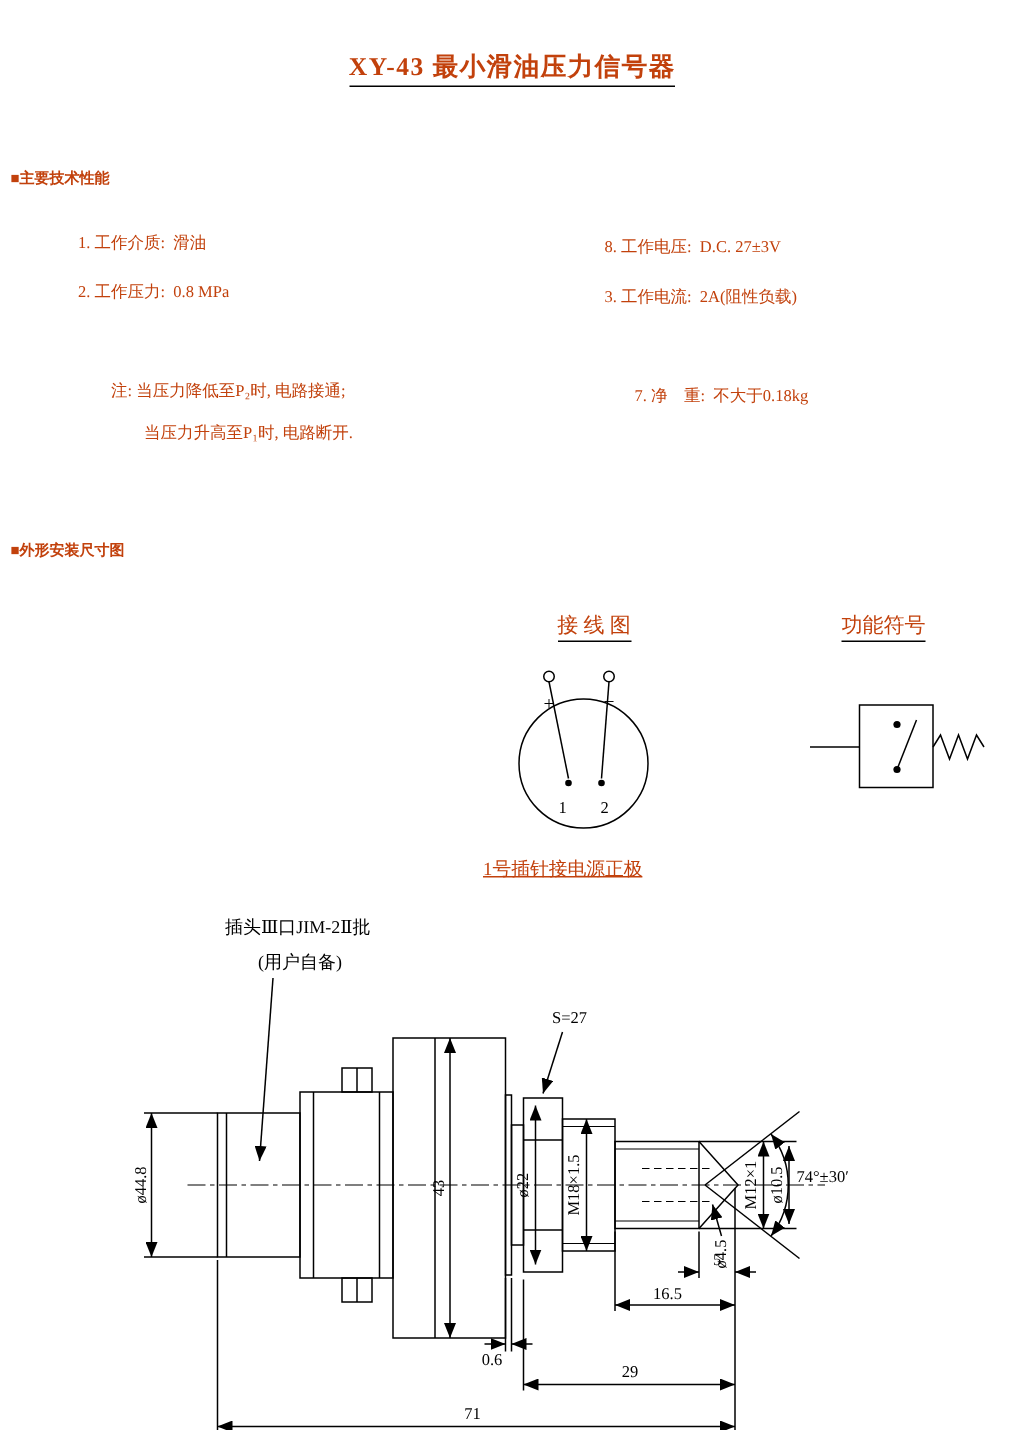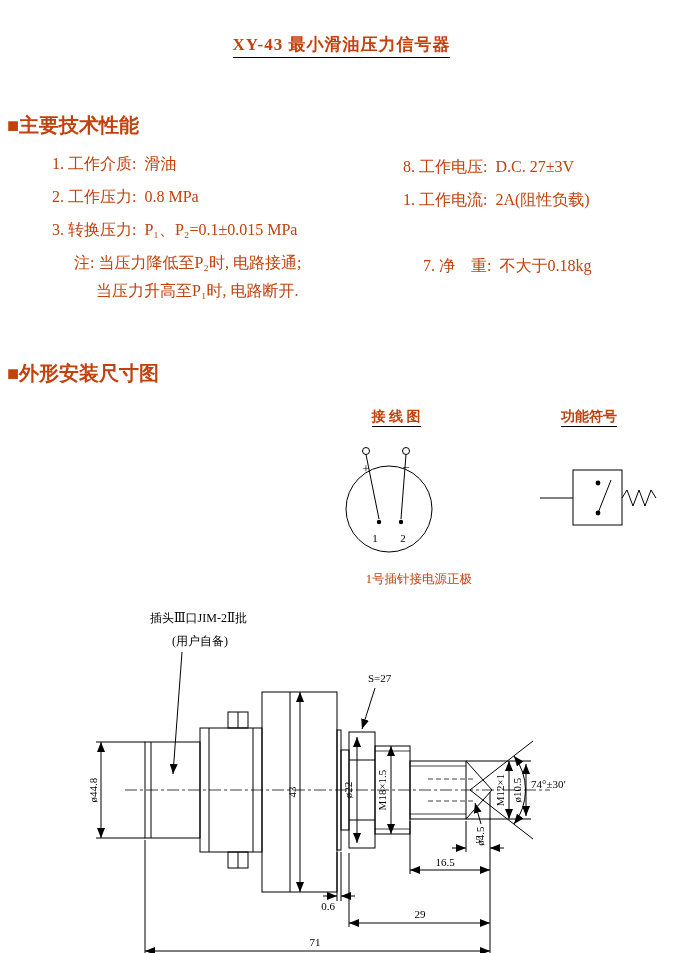--- a/index.html
+++ b/index.html
@@ -3,25 +3,25 @@
 <meta charset="utf-8">
 <style>
   html,body{margin:0;padding:0;background:#fff;}
   .page{
     position:relative;width:683px;height:953px;background:#fff;color:#c2410c;
     font-family:"Liberation Serif","DejaVu Serif",serif;overflow:hidden;margin-top:20px;
   }
   .abs{position:absolute;}
   .title{top:13px;left:0;width:100%;text-align:center;font-size:17px;font-weight:bold;letter-spacing:1px;}
   .title span{border-bottom:1.5px solid #000;padding-bottom:3px;}
-  .sec-head{left:7px;font-size:20px;font-weight:bold;}
-  .spec{font-size:16px;white-space:pre;text-align:center;}
-  .subtitle{font-size:14px;font-weight:bold;text-align:center;}
+  .sec-head{left:7px;font-size:10px;font-weight:bold;}
+  .spec{font-size:11px;white-space:pre;text-align:center;}
+  .subtitle{font-size:14px;font-weight:normal;text-align:center;}
   .subtitle span{border-bottom:1px solid #000;padding-bottom:2px;white-space:pre;}
-  .caption{font-size:12.5px;text-align:right;}
+  .caption{font-size:12.5px;text-align:left;text-decoration:underline;}
   svg.abs{overflow:visible;}
   svg text{font-family:"Liberation Serif","DejaVu Serif",serif;font-size:11px;fill:#000;stroke:none;}
   svg .t12{font-size:12px;}
   svg .t13{font-size:13px;}
   line,path,rect,circle,polyline,polygon{stroke:#000;fill:none;stroke-width:1;}
   .thin{stroke-width:0.75;}
   .cl{stroke-dasharray:12 3 3 3;stroke-width:0.75;}
   .hid{stroke-dasharray:5 3;}
   .dot{fill:#000;stroke:none;}
   .arrowhead{fill:#000;stroke:none;}
@@ -32,26 +32,25 @@
 <div class="page">
 
   <div class="abs title">
     <span>XY-43 最小滑油压力信号器</span>
   </div>
 
   <div class="abs sec-head" style="top:92px;">■主要技术性能</div>
 
   <div class="abs spec" style="left:52px;top:134px;">1. 工作介质:  滑油</div>
   <div class="abs spec" style="left:52px;top:167px;">2. 工作压力:  0.8 MPa</div>
-  <div class="abs spec" style="left:52px;top:200px;">3. 转换压力:  P₁、P₂=0.1±0.015 MPa</div>
   <div class="abs spec" style="left:96px;top:261px;">当压力升高至P₁时, 电路断开.</div>
   <div class="abs spec" style="left:74px;top:233px;">注: 当压力降低至P₂时, 电路接通;</div>
 
   <div class="abs spec" style="left:403px;top:137px;">8. 工作电压:  D.C. 27±3V</div>
-  <div class="abs spec" style="left:403px;top:170px;">1. 工作电流:  2A(阻性负载)</div>
+  <div class="abs spec" style="left:403px;top:170px;">3. 工作电流:  2A(阻性负载)</div>
   <div class="abs spec" style="left:423px;top:236px;">7. 净　重:  不大于0.18kg</div>
 
   <div class="abs sec-head" style="top:340px;">■外形安装尺寸图</div>
 
   <div class="abs subtitle" style="left:350px;top:388px;width:92px;">
     <span>接 线 图</span>
   </div>
 
   <div class="abs subtitle" style="left:546px;top:388px;width:86px;">
     <span>功能符号</span>

